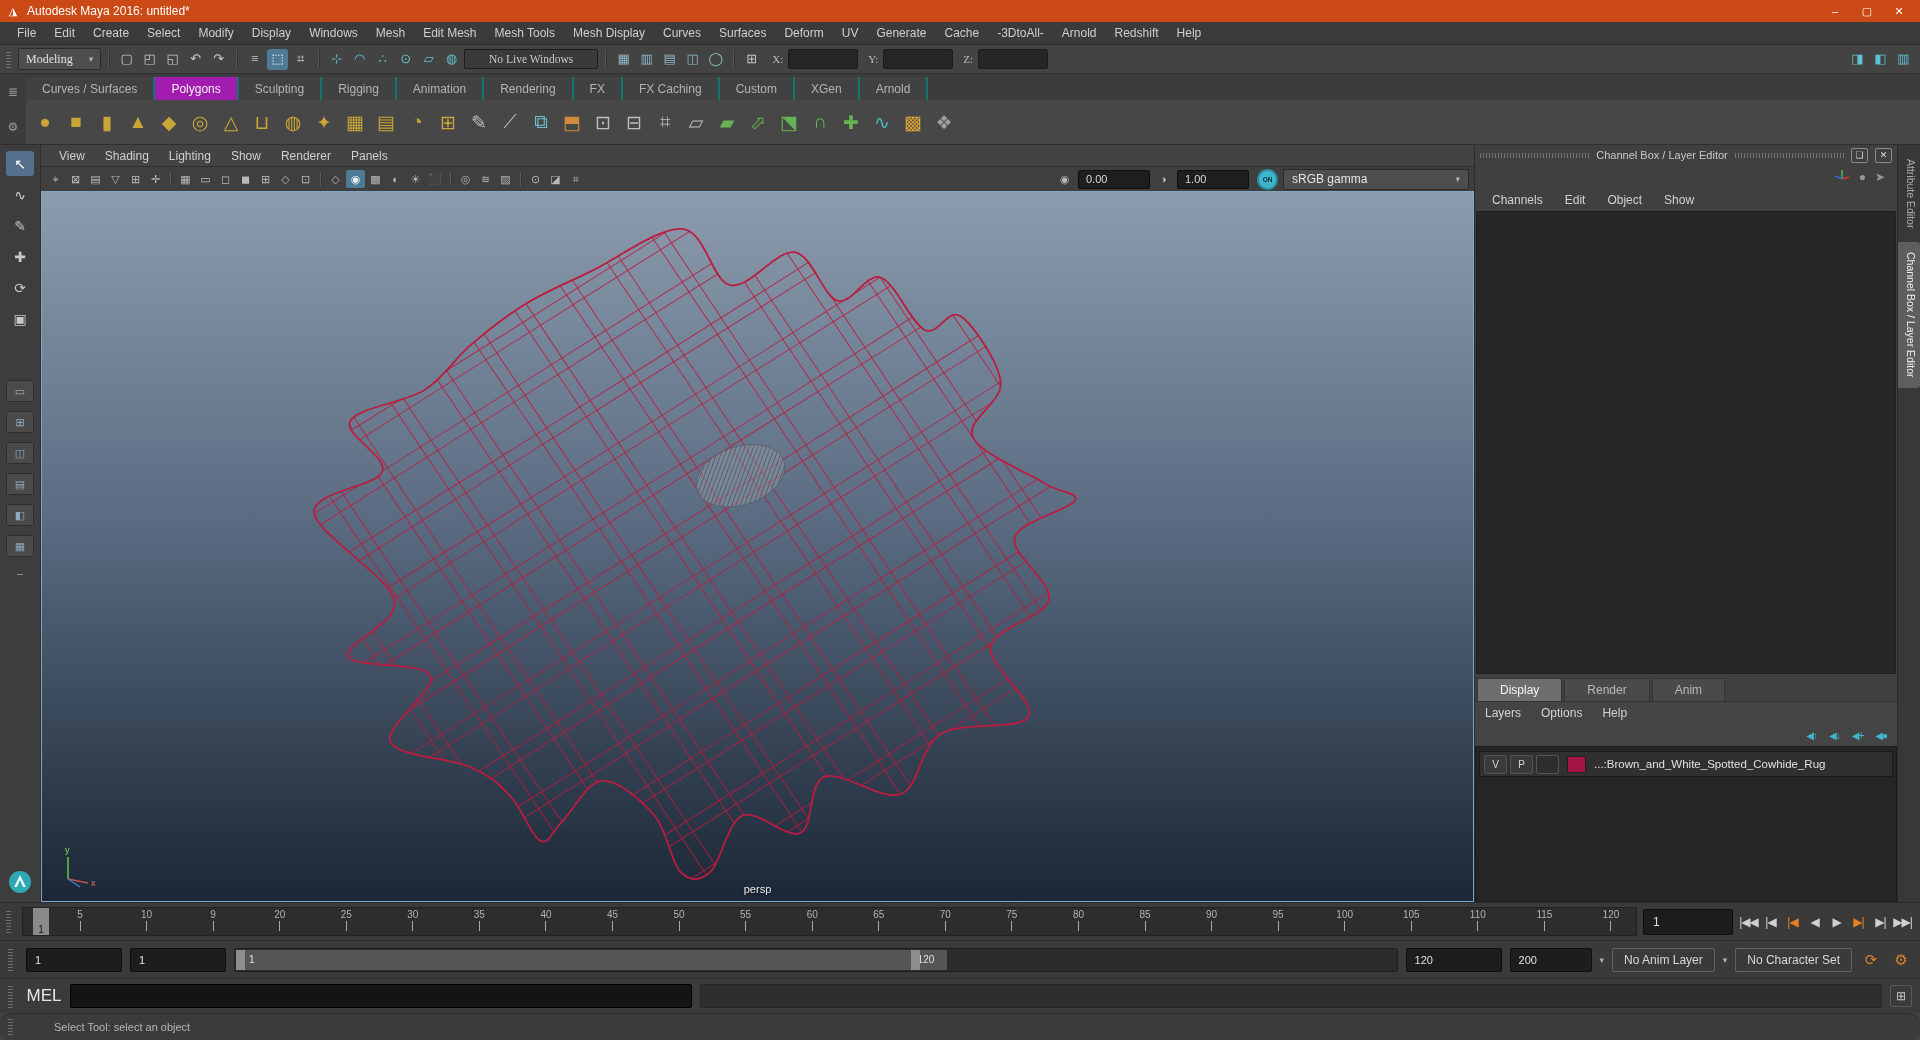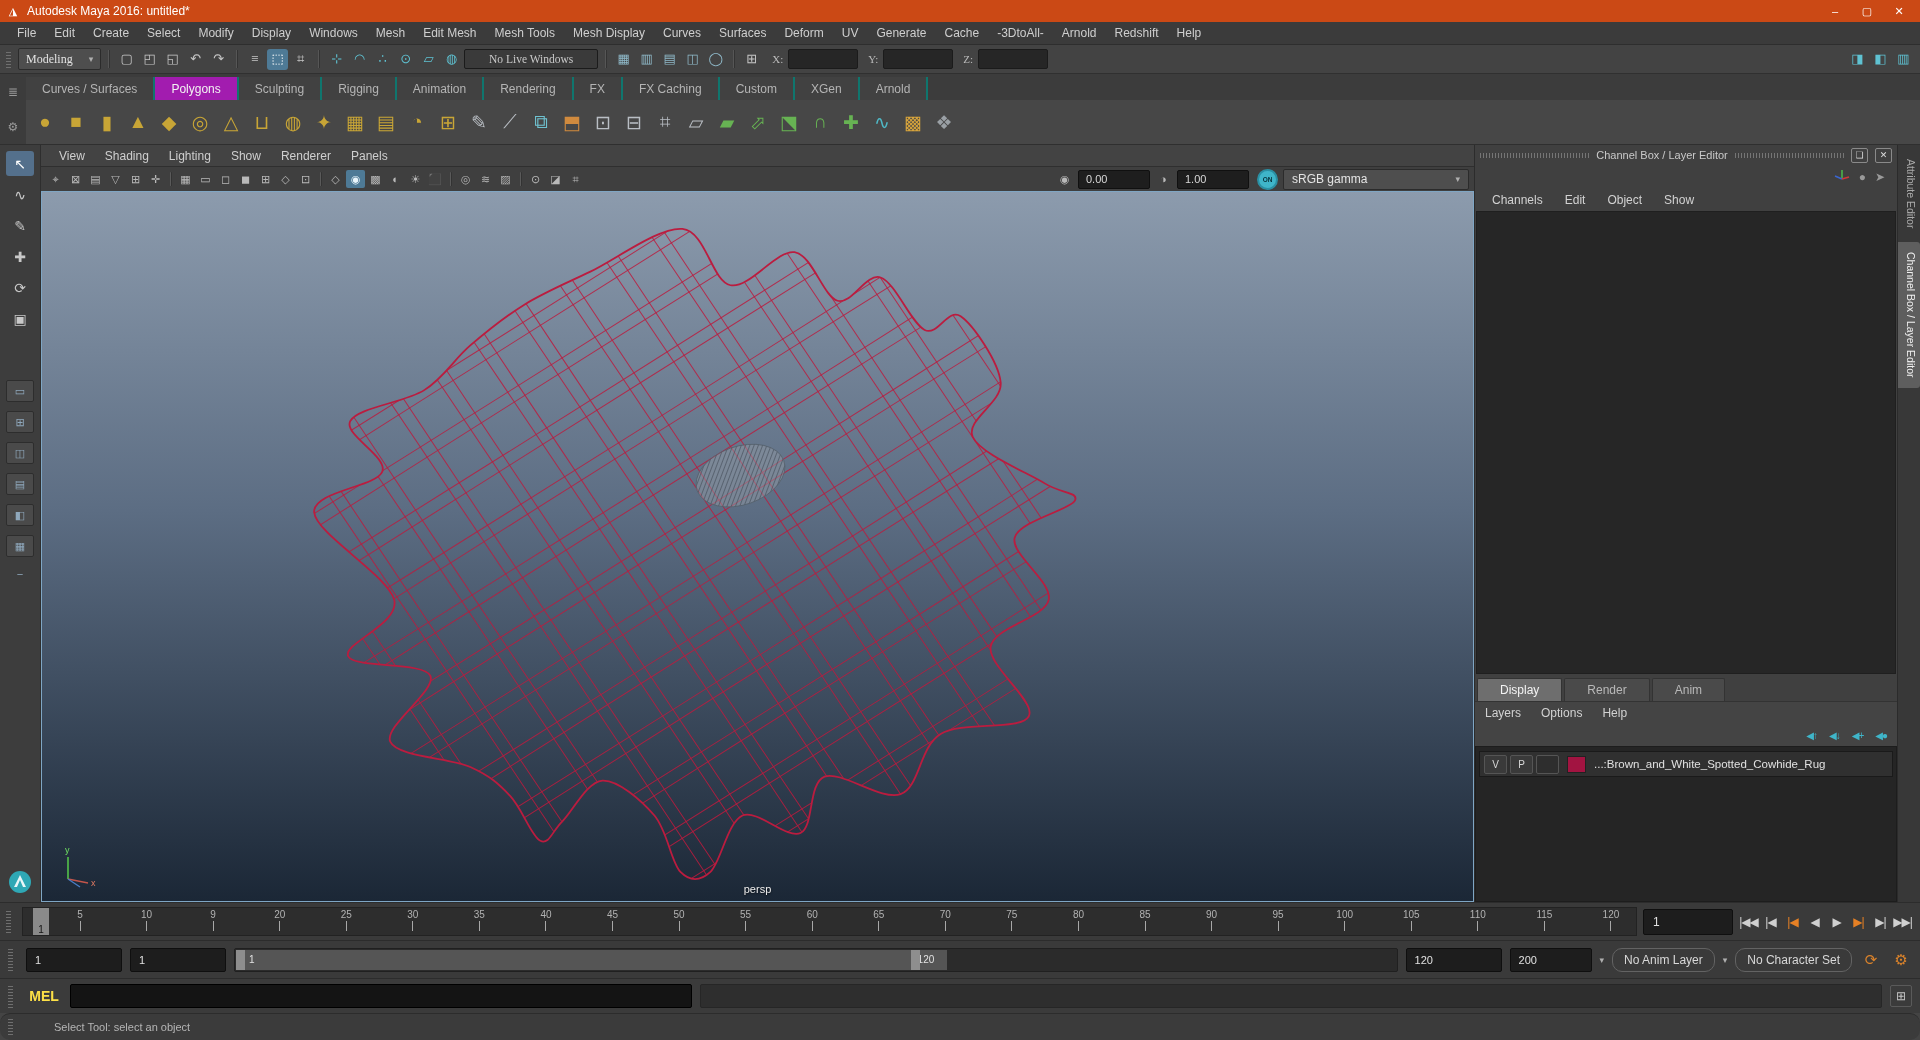--- a/index.html
+++ b/index.html
@@ -102,25 +102,25 @@
   .frame-field{width:70px;height:24px;background:#1D1D1D;border:1px solid #0f0f0f;color:#E0E0E0;font-size:12px;display:flex;align-items:center;padding:0 9px;border-radius:2px;}
   .playback{display:flex;align-items:center;gap:3px;padding-right:2px;}
   .pb-btn{min-width:19px;height:22px;color:#D0D0D0;font-size:12px;display:flex;align-items:center;justify-content:center;letter-spacing:-1px;}
   .pb-btn.key{color:#E58025;}
   
   .range-row{height:33px;background:#3A3A3A;display:flex;align-items:center;gap:8px;padding:2px 8px;border-top:1px solid #2c2c2c;flex:0 0 auto;}
   .range-field{width:78px;height:22px;background:#1D1D1D;border:1px solid #0f0f0f;color:#E0E0E0;font-size:11px;display:flex;align-items:center;padding:0 8px;border-radius:2px;}
   .range-slider{flex:1;height:22px;background:#2B2B2B;border:1px solid #202020;position:relative;border-radius:2px;}
   .range-bar{position:absolute;left:1px;top:1px;bottom:1px;width:59%;background:#555;display:flex;align-items:center;justify-content:space-between;padding:0 13px;font-size:10px;color:#E2E2E2;}
   .range-handle{position:absolute;top:1px;bottom:1px;width:9px;background:#8E8E8E;}
-  .small-select{height:22px;background:#3A3A3A;border:1px solid #636363;font-size:12px;color:#D8D8D8;display:flex;align-items:center;padding:0 11px;border-radius:10px;white-space:nowrap;}
+  .small-select{height:22px;background:#3A3A3A;border:1px solid #636363;font-size:12px;color:#D8D8D8;display:flex;align-items:center;padding:0 11px;border-radius:2px;white-space:nowrap;}
   .orange-icon{color:#D9822B;font-size:15px;width:22px;text-align:center;}
   
   .mel-row{height:34px;background:#3B3B3B;display:flex;align-items:center;gap:8px;padding:0 8px;border-top:1px solid #2c2c2c;flex:0 0 auto;}
-  .mel-label{font-size:14px;color:#fde047;width:36px;text-align:center;font-weight:bold;}
+  .mel-label{font-size:17px;color:#e5e5e5;width:36px;text-align:center;}
   .mel-input{width:608px;height:22px;background:#141414;border:1px solid #000;color:#ddd;font-size:12px;padding:0 6px;font-family:"Liberation Mono",monospace;border-radius:2px;}
   .mel-result{flex:1;height:22px;background:#2E2E2E;border:1px solid #262626;border-radius:2px;}
   .script-icon{width:20px;height:20px;color:#C5C5C5;font-size:12px;display:flex;align-items:center;justify-content:center;border:1px solid #5a5a5a;border-radius:2px;}
   .help-row{height:26px;background:#3B3B3B;display:flex;align-items:center;padding:0 8px;gap:10px;border-top:1px solid #2c2c2c;flex:0 0 auto;border-radius:10px;}
   .help-text{font-size:11px;color:#B5B5B5;margin-left:26px;}
 </style>
 </head>
 <body>
 
 <div class="app">

